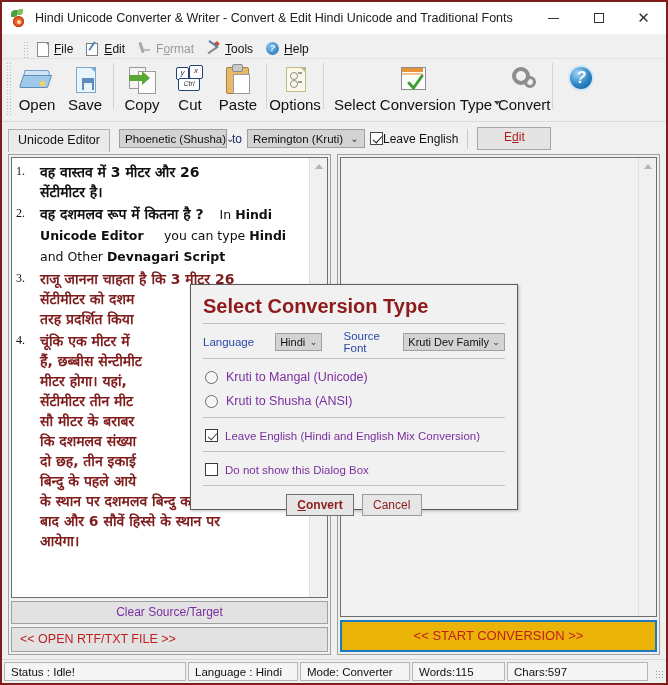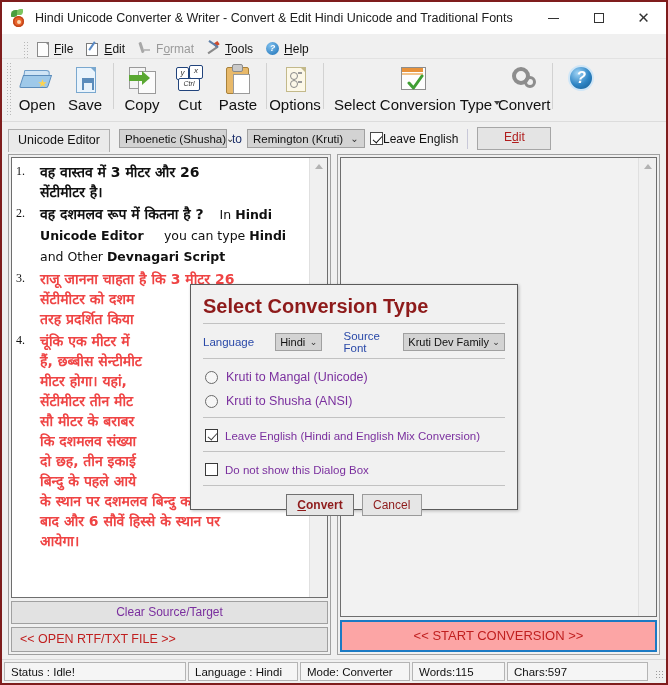--- a/index.html
+++ b/index.html
@@ -144,29 +144,29 @@
   .edit-body{flex:1 1 auto;overflow:hidden;padding:4px 5px 0 4px;min-width:0;}
   .sbar{width:17px;flex:0 0 auto;background:#f0f0f0;border-left:1px solid #e0e0e0;position:relative;}
   .sbar-up{position:absolute;top:1px;left:0;width:17px;height:14px;display:flex;align-items:center;justify-content:center;}
   .sbar-up i{display:block;width:0;height:0;border-left:4px solid transparent;border-right:4px solid transparent;border-bottom:5px solid #b3b3b3;}
 
   .li{display:flex;margin-bottom:2px;align-items:flex-start;}
   .li .num{width:24px;flex:0 0 24px;font-size:12px;color:#111;padding-top:2px;font-family:"Liberation Serif",serif;}
   .li .txt{flex:1 1 auto;font-size:14px;line-height:20px;font-weight:bold;
      font-family:"DejaVu Sans","Liberation Sans",sans-serif;}
   .hi-black{color:#101010;}
-  .hi-red{color:#ef4444;}
+  .hi-red{color:#7f1d1d;}
   .eng{font-size:12.5px;font-weight:normal;margin-left:16px;}
   .engb{font-size:12.5px;font-weight:bold;}
 
   .btm-btn{height:23px;border:1px solid #a0a0a0;background:#e2e2e2;text-align:center;
      line-height:21px;font-size:12px;cursor:default;margin-top:3px;box-sizing:border-box;}
   .btm-clear{color:#7a2f9e;}
   .btm-open{color:#c01f1f;text-align:left;padding-left:8px;font-size:12.5px;height:25px;line-height:23px;}
-  .startbtn{flex:0 0 auto;height:32px;border:2px solid #1a7ac4;background:#fca5a5;color:#c01f1f;
+  .startbtn{flex:0 0 auto;height:32px;border:2px solid #1a7ac4;background:#eab308;color:#c01f1f;
      text-align:center;line-height:28px;font-size:13px;margin-top:3px;cursor:default;box-sizing:border-box;}
 
   
   .statusbar{height:24px;flex:0 0 auto;display:flex;align-items:stretch;background:#f0f0f0;
      border-top:1px solid #d8d8d8;padding:2px 2px 2px 2px;box-sizing:border-box;}
   .scell{border:1px solid #b4b4b4;background:#f5f5f5;display:flex;align-items:center;
      padding:0 6px;font-size:11.5px;color:#111;margin-right:2px;box-sizing:border-box;}
   .scell.grow{flex:1 1 auto;}
   .sgrip{width:14px;display:flex;align-items:flex-end;justify-content:flex-end;padding-bottom:2px;}
   .sgrip i{display:block;width:9px;height:9px;

